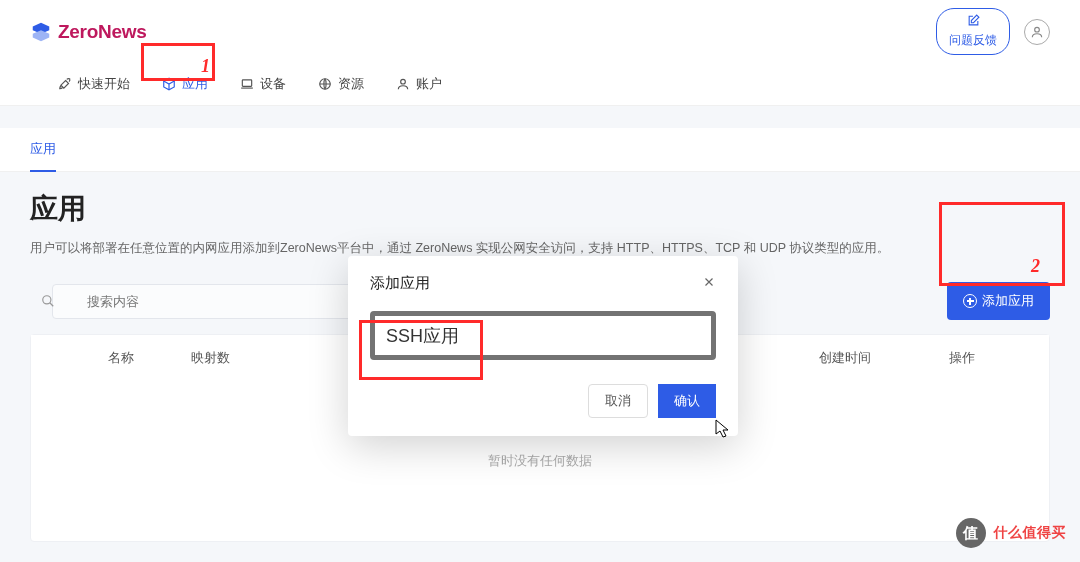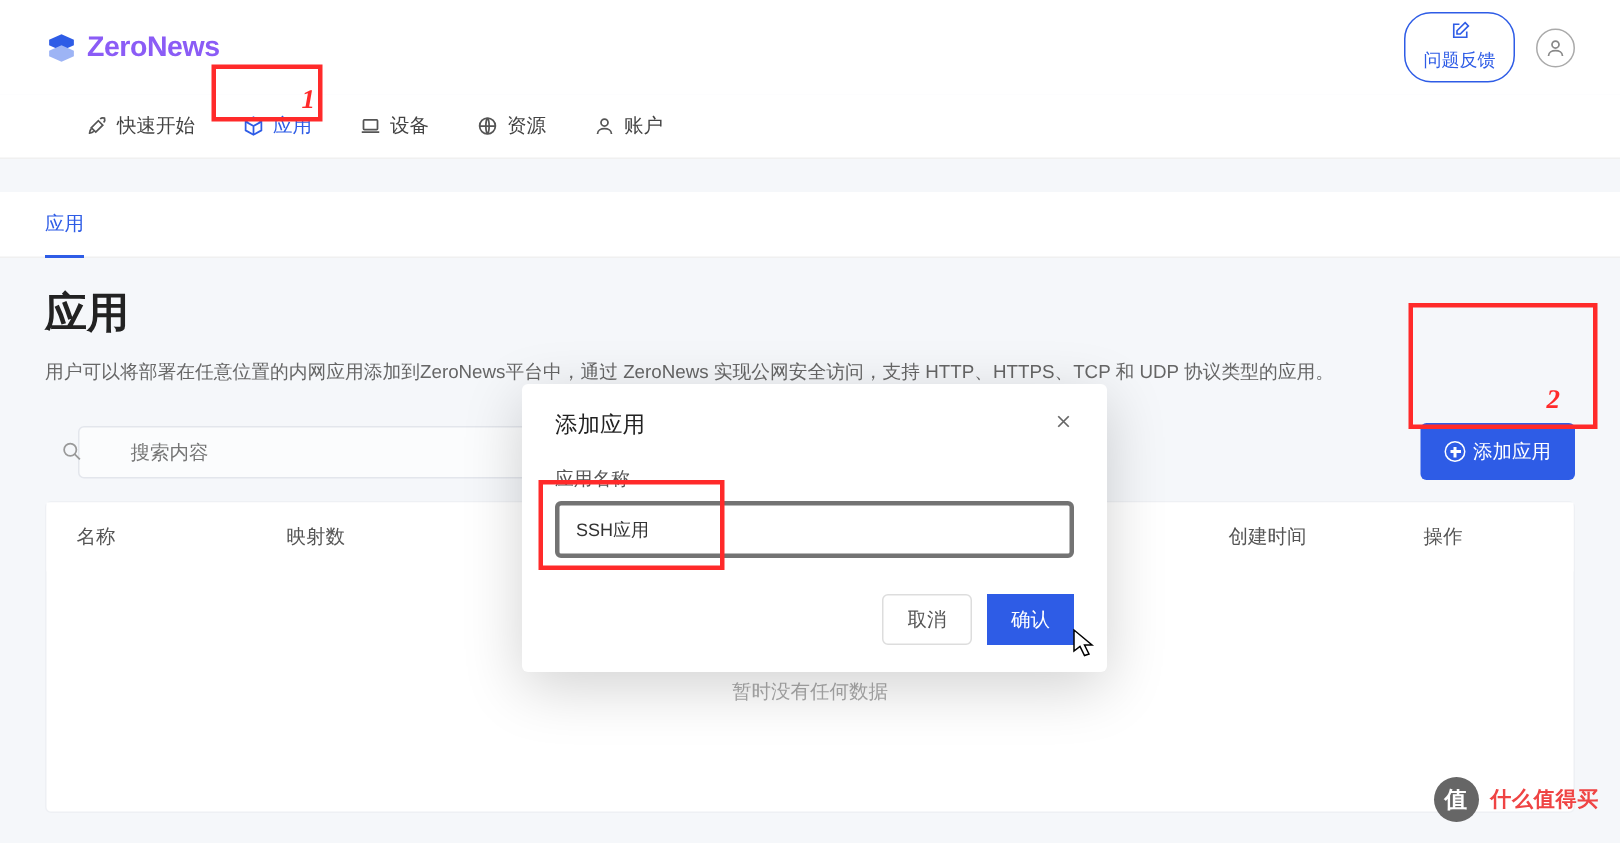--- a/index.html
+++ b/index.html
@@ -1,20 +1,20 @@
 <!DOCTYPE html>
 <html><head>
   <meta charset="utf-8">
   <style>
     * { box-sizing: border-box; margin: 0; padding: 0; }
     body { font-family: -apple-system, BlinkMacSystemFont, "Segoe UI", "PingFang SC", "Microsoft YaHei", sans-serif; background: #f5f7fa; color: #333; width: 1080px; height: 562px; overflow: hidden; position: relative; }
     
     
     .header { background: #fff; display: flex; align-items: center; justify-content: space-between; padding: 8px 30px; }
-    .logo { display: flex; gap: 6px; font-weight: 800; font-size: 19px; letter-spacing: -0.3px; color: #8b5cf6; }
+    .logo { display: flex; gap: 6px; font-weight: 800; font-size: 19px; letter-spacing: -0.3px; color: #be185d; }
     .logo-icon { width: 22px; height: 22px; position: relative; }
     .logo-icon svg { width: 100%; height: 100%; }
     .header-right { display: flex; align-items: center; gap: 14px; }
     .feedback-btn { border: 1px solid #2e5ce6; color: #2e5ce6; background: transparent; border-radius: 18px; padding: 5px 12px; font-size: 12px; display: flex; align-items: center; gap: 5px; cursor: pointer; flex-direction: column; }
     .avatar { width: 26px; height: 26px; border: 1.5px solid #aaa; border-radius: 50%; display: flex; align-items: center; justify-content: center; cursor: pointer; }
     .avatar svg { width: 14px; height: 14px; stroke: #888; fill: none; }
     
     
     .nav { background: #fff; display: flex; gap: 0; padding: 0 42px; border-bottom: 1px solid #f0f0f0; }
     .nav-item { display: flex; align-items: center; gap: 6px; padding: 12px 16px; font-size: 13px; color: #444; cursor: pointer; }
@@ -42,37 +42,37 @@
     .spacer { flex: 1; }
     .add-btn { background: #2e5ce6; color: #fff; border: none; padding: 10px 16px; border-radius: 4px; font-size: 13px; cursor: pointer; display: flex; align-items: center; gap: 5px; }
     .add-ico { width: 14px; height: 14px; border: 1.5px solid #fff; border-radius: 50%; display: inline-flex; align-items: center; justify-content: center; position: relative; }
     .add-ico::before, .add-ico::after { content: ""; position: absolute; background: #fff; }
     .add-ico::before { width: 7px; height: 1.5px; }
     .add-ico::after { width: 1.5px; height: 7px; }
     
     
     .table { width: 100%; margin-top: 14px; background: #fff; border: 1px solid #eef0f4; border-radius: 4px; }
     .table-head { display: flex; padding: 14px 20px; font-size: 13px; color: #555; background: #fff; }
-    .col-name { flex: 0 0 140px; }
+    .col-name { flex: 0 0 140px; text-align: center; }
     .col-map { flex: 0 0 180px; }
     .col-mid { flex: 1; }
     .col-time { flex: 0 0 130px; }
     .col-op { flex: 0 0 80px; text-align: left; }
     .table-body { min-height: 160px; display: flex; align-items: center; justify-content: center; }
     .empty-text { color: #aaa; font-size: 13px; }
     
     
     .modal-overlay { position: absolute; inset: 0; background: transparent; z-index: 30; }
     .modal { position: absolute; left: 348px; top: 256px; width: 390px; background: #fff; border-radius: 4px; box-shadow: 0 10px 40px rgba(0,0,0,0.18); z-index: 40; }
     .modal-head { display: flex; justify-content: space-between; align-items: center; padding: 18px 22px 14px; }
     .modal-title { font-size: 15px; color: #222; font-weight: 500; }
     .modal-close { cursor: pointer; color: #666; font-size: 16px; background: none; border: none; }
     .modal-body { padding: 4px 22px 14px; }
     .form-label { font-size: 12.5px; color: #555; margin-bottom: 6px; display: block; }
-    .form-input { width: 100%; padding: 9px 11px; border: 3px solid #737373; border-radius: 4px; font-size: 12px; color: #333; }
+    .form-input { width: 100%; padding: 9px 11px; border: 5px solid #737373; border-radius: 4px; font-size: 18px; color: #333; }
     .modal-foot { padding: 10px 22px 18px; display: flex; justify-content: flex-end; gap: 10px; }
     .btn-cancel { background: #fff; border: 1px solid #ddd; color: #555; padding: 7px 16px; border-radius: 4px; font-size: 13px; cursor: pointer; margin-left: 20px; }
     .btn-confirm { background: #2e5ce6; border: none; color: #fff; padding: 7px 16px; border-radius: 0; font-size: 13px; cursor: pointer; position: relative; }
     .cursor-arrow { position: absolute; left: 715px; top: 419px; z-index: 60; }
     
     
     .watermark { position: absolute; right: 14px; bottom: 14px; display: flex; align-items: center; gap: 8px; z-index: 70; }
     .wm-circle { width: 30px; height: 30px; border-radius: 50%; background: #666; color: #fff; display: flex; align-items: center; justify-content: center; font-size: 15px; font-weight: 700; }
     .wm-text { color: #ef4444; font-weight: 700; font-size: 14px; letter-spacing: 0.5px; display: flex; align-items: center; gap: 1px; }
   </style>
@@ -187,21 +187,20 @@
 <div class="modal">
   <div class="modal-head">
     <span class="modal-title">添加应用</span>
     <button class="modal-close">
       <svg width="14" height="14" viewBox="0 0 24 24" fill="none" stroke="#666" stroke-width="2">
           <path d="M18 6L6 18M6 6l12 12"></path>
         </svg>
     </button>
   </div>
   <div class="modal-body">
-    <label class="form-label">应用名称</label>
     <input class="form-input" value="SSH应用" style="">
   </div>
   <div class="modal-foot">
     <button class="btn-cancel">取消</button>
     <button class="btn-confirm">确认</button>
   </div>
 </div>
 
 <svg class="cursor-arrow" width="16" height="20" viewBox="0 0 16 20">
     <path d="M1 1 L1 15 L5 12 L8 18 L11 17 L8 11 L13 11 Z" fill="#fff" stroke="#000" stroke-width="1"></path>

